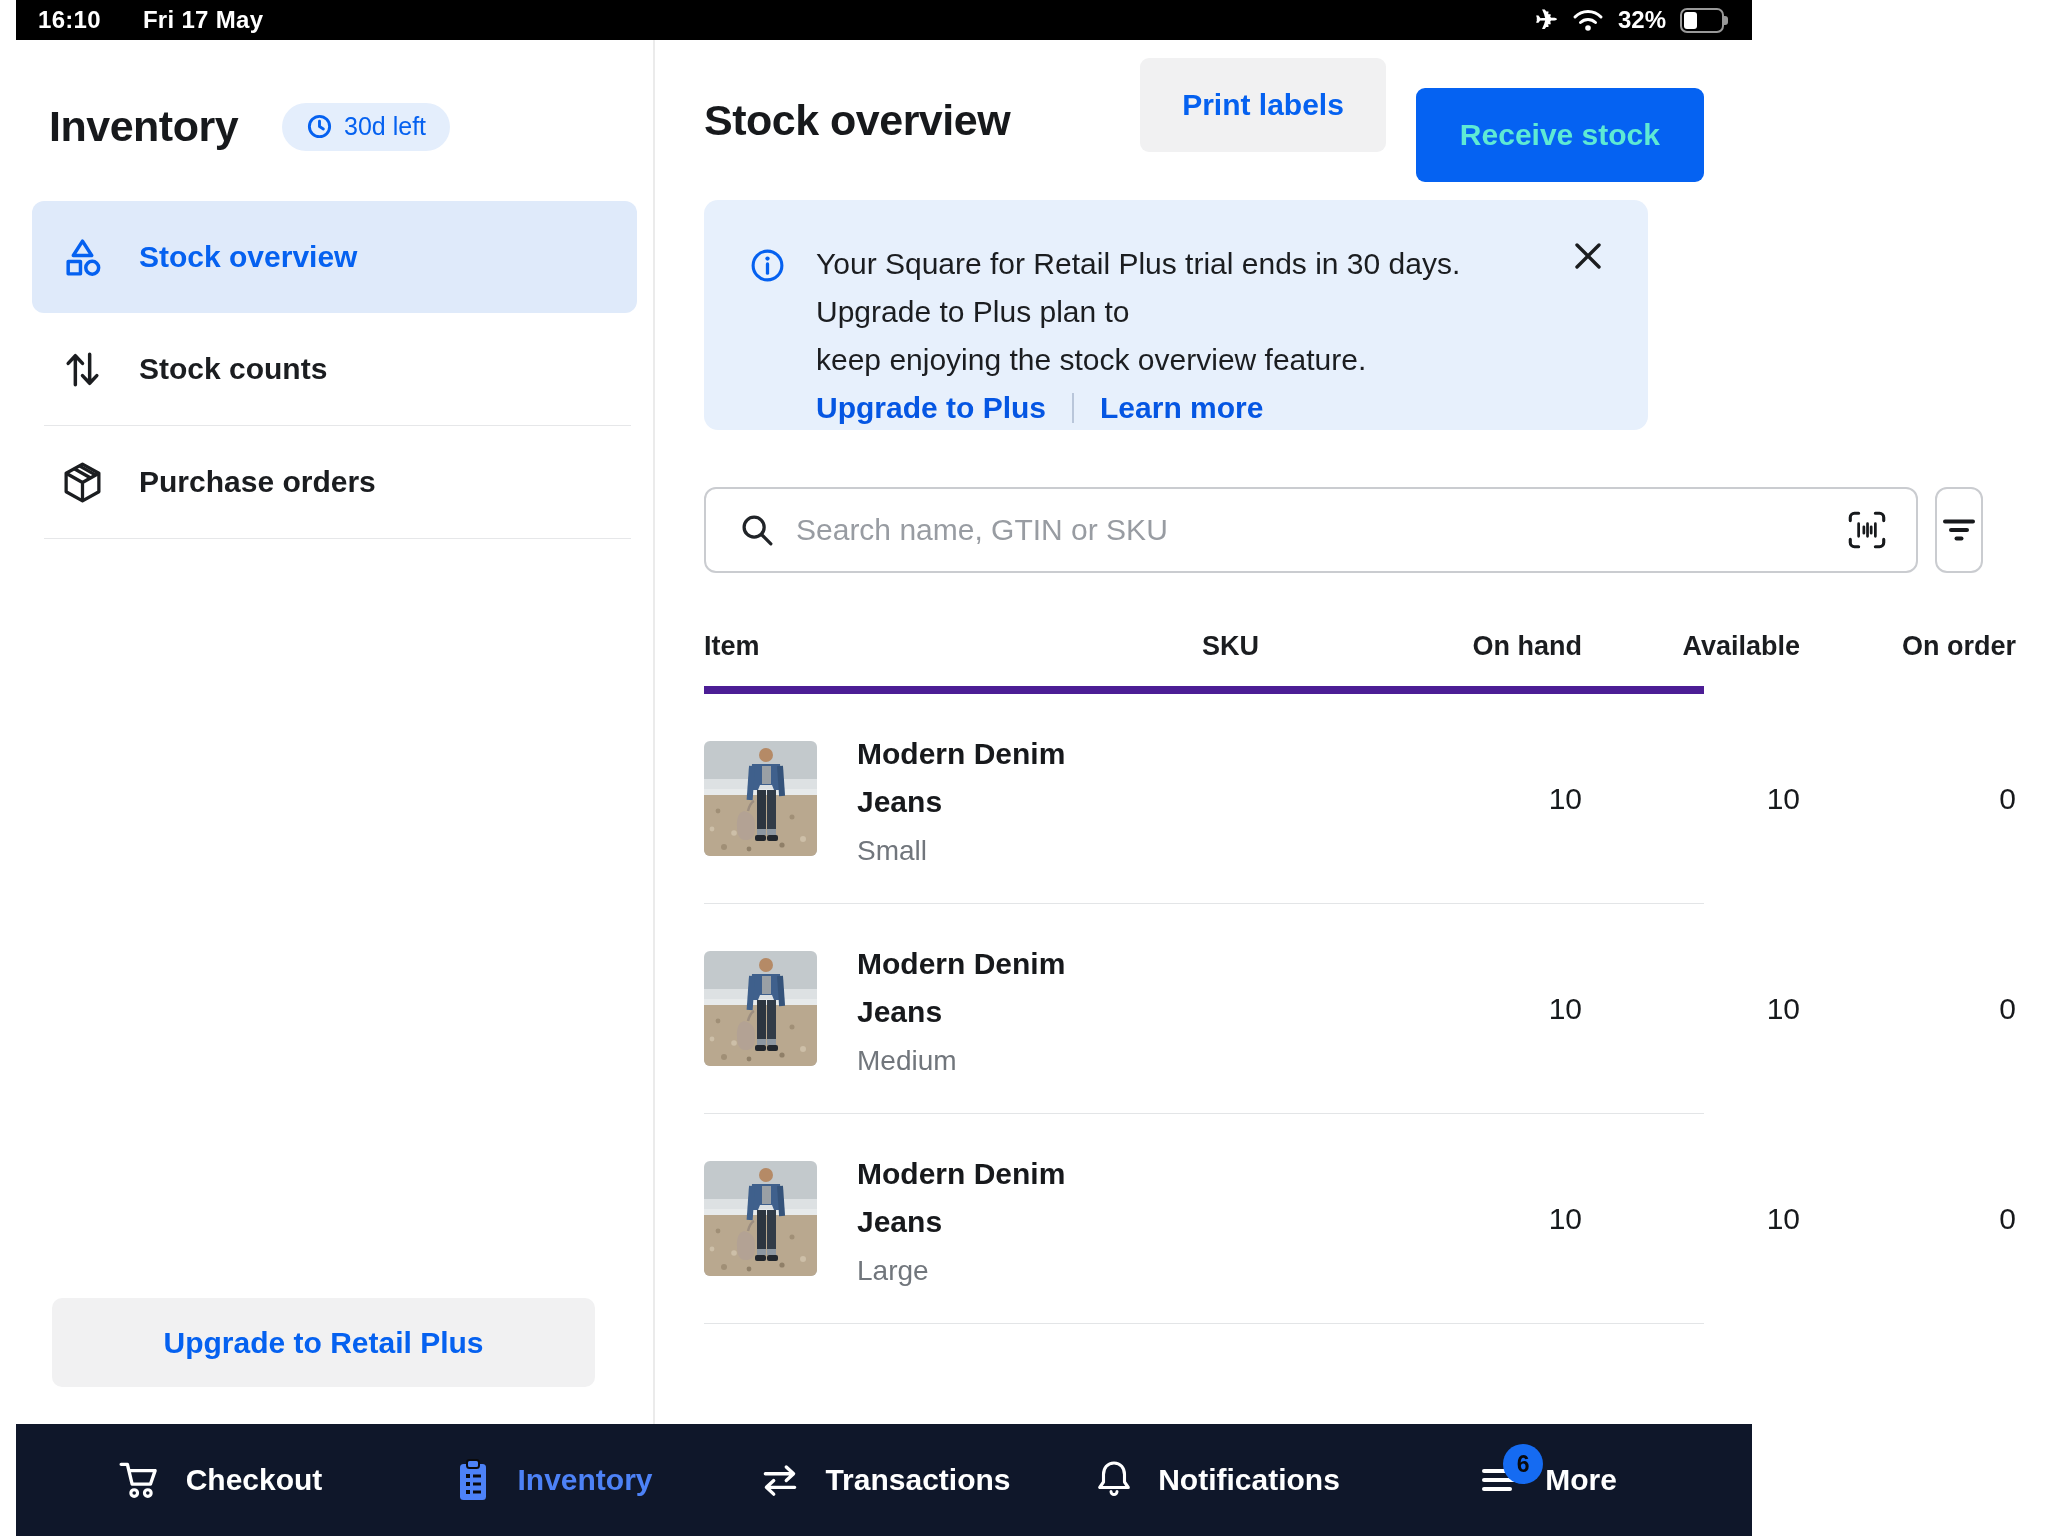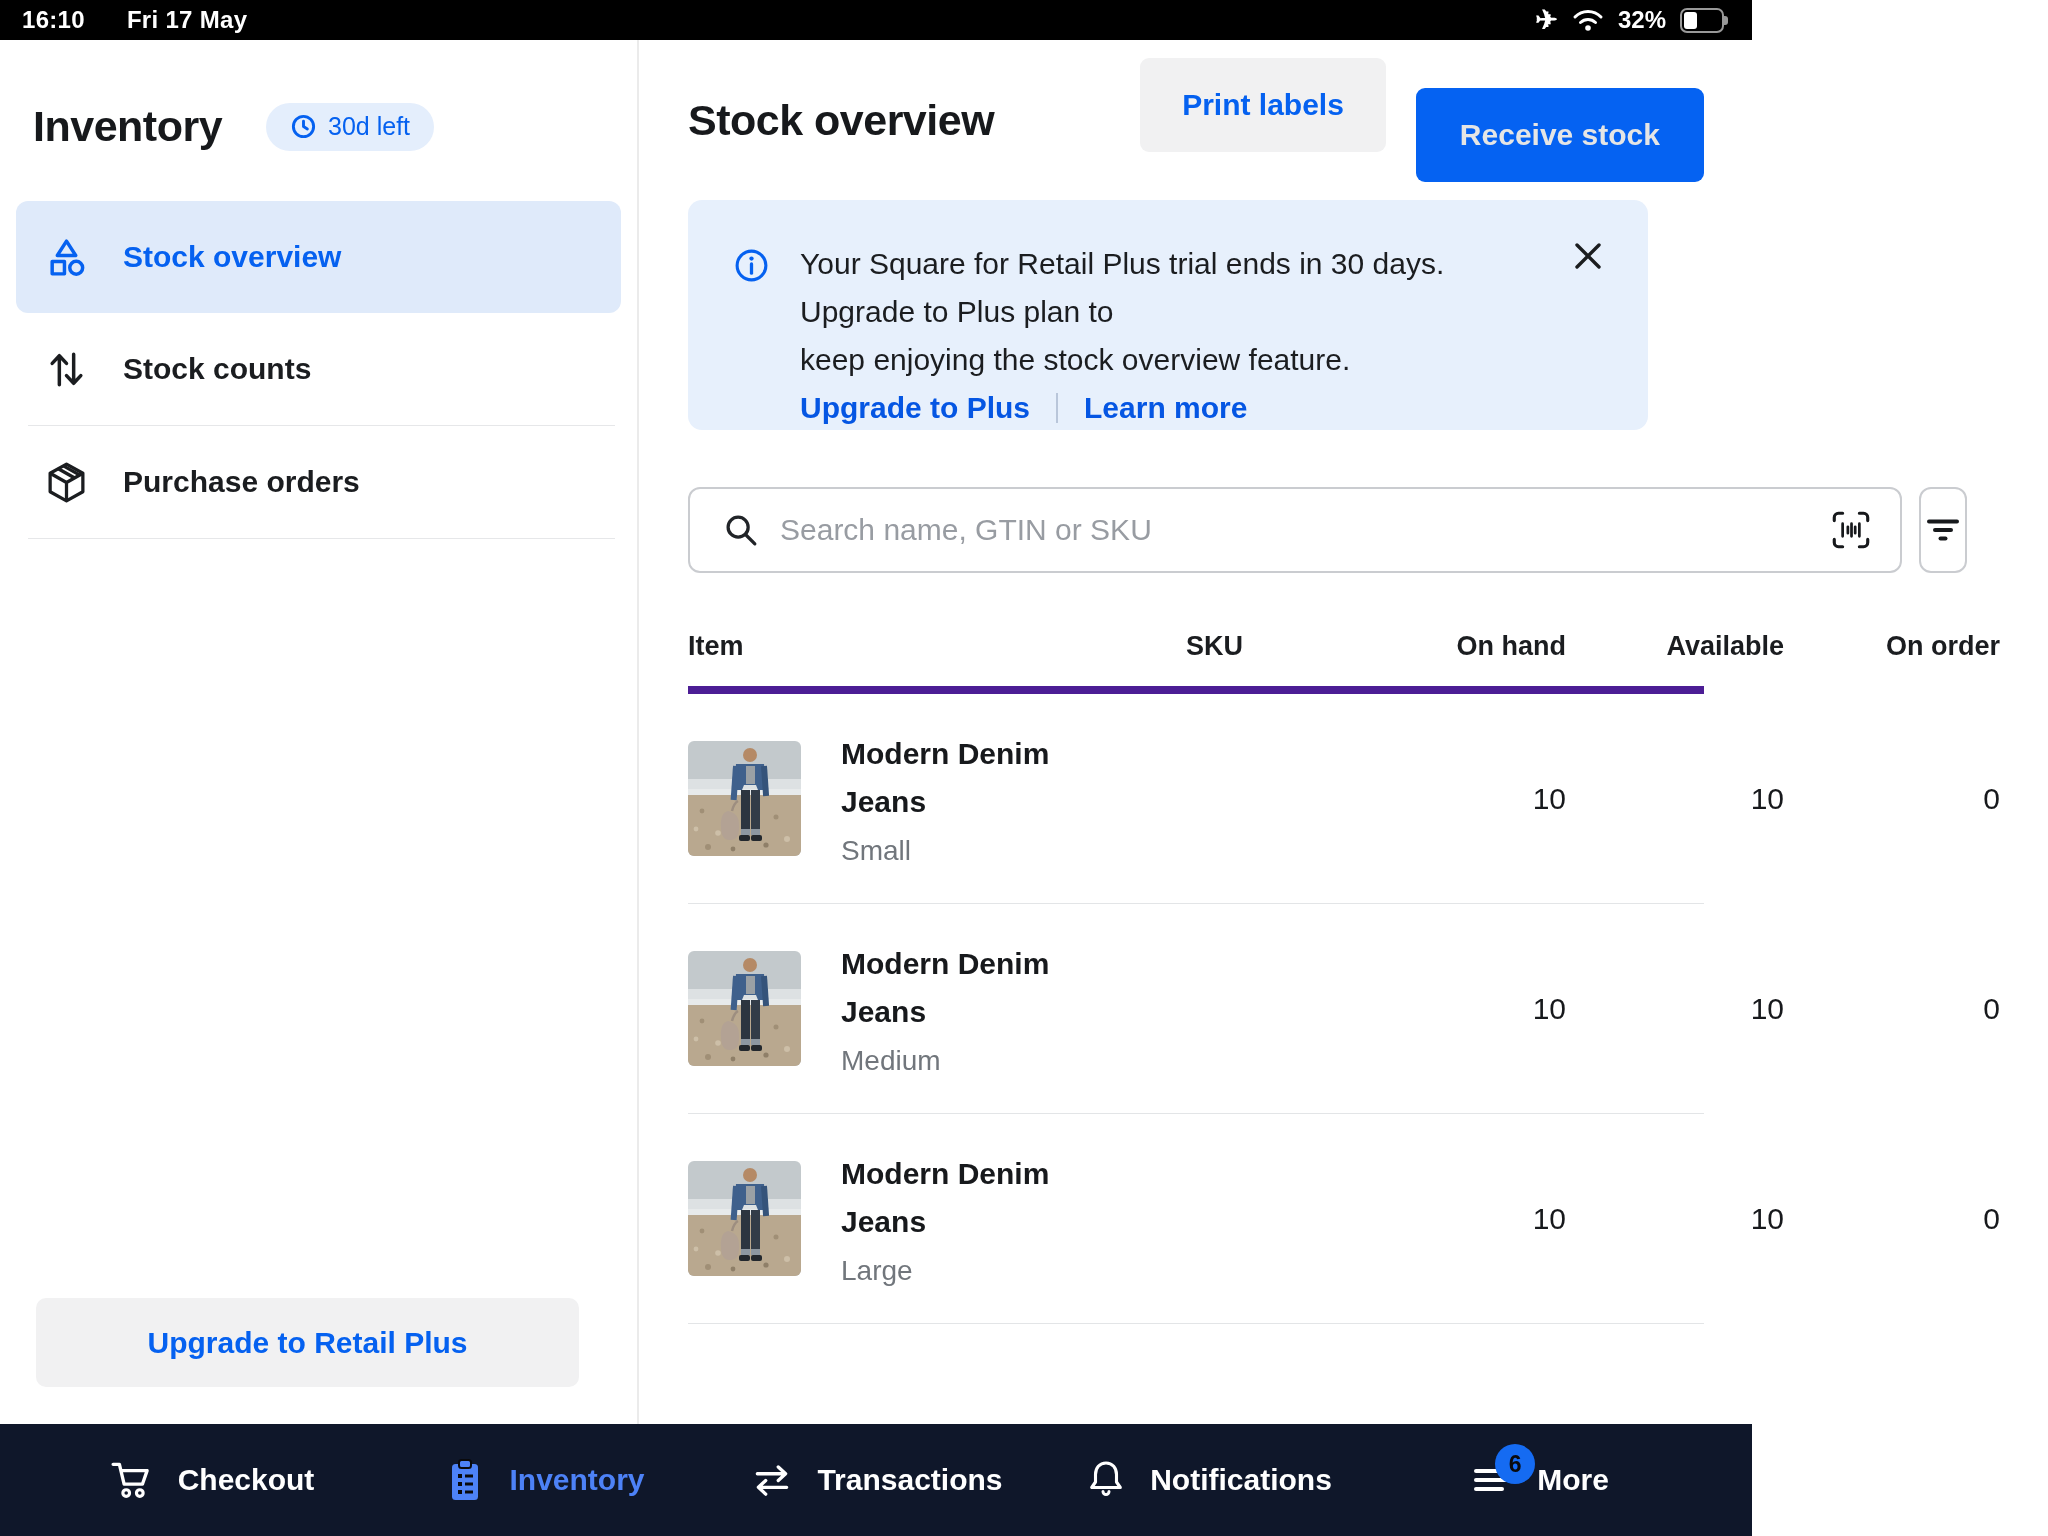--- a/index.html
+++ b/index.html
@@ -1,19 +1,19 @@
 <!DOCTYPE html>
 <html><head>
 <meta charset="utf-8">
 <style>
   * { margin:0; padding:0; box-sizing:border-box; }
   html,body { width:2048px; height:1536px; overflow:hidden; background:#fff;
     font-family:"Liberation Sans", sans-serif; color:#17191c; }
 
-  .screen { width:1752px; height:1536px; display:flex; flex-direction:column; }
+  .screen { width:1752px; height:1536px; display:flex; flex-direction:column;padding-left:16px; }
 
   
   .status-bar { height:40px; background:#000; color:#fff; display:flex;
     align-items:center; justify-content:space-between; padding:0 22px; flex:0 0 40px; }
   .sb-left { display:flex; gap:42px; font-size:24px; font-weight:700; letter-spacing:.3px; }
   .sb-right { display:flex; align-items:center; gap:14px; font-size:24px; font-weight:700; }
   .plane { font-size:27px; line-height:1; }
   .battery { position:relative; width:50px; height:25px; }
   .battery .shell { position:absolute; left:0; top:0; width:44px; height:25px;
     border:2px solid rgba(255,255,255,.6); border-radius:7px; }
@@ -44,21 +44,21 @@
     font-family:inherit; font-size:30px; font-weight:700; cursor:pointer; }
 
   
   .main { flex:1; min-width:0; padding:33px 48px 0 49px; }
   .main-header { display:flex; align-items:center; justify-content:space-between; height:94px; }
   .page-title { font-size:43px; font-weight:700; letter-spacing:-.5px; }
   .header-actions { display:flex; gap:30px; }
   .btn { border:none; border-radius:9px; font-family:inherit; font-size:30px;
     font-weight:700; height:94px; cursor:pointer; }
   .btn-secondary { background:#f1f1f2; color:#0561f0; padding:0 42px; }
-  .btn-primary { background:#0562f2; color:#e5e5e5; padding:0 44px;margin-top:30px; }
+  .btn-primary { background:#0562f2; color:#5eead4; padding:0 44px;margin-top:30px; }
 
   
   .banner { margin-top:33px; margin-right:56px; background:#e7f0fc; border-radius:14px;
     height:230px; position:relative; padding:40px 100px 0 45px; display:flex; gap:30px; }
   .banner-text { font-size:30px; line-height:48px; color:#1b1d20; }
   .banner-msg { white-space:pre-line; }
   .banner-links { display:flex; align-items:center; gap:26px; }
   .banner-link { color:#0556e3; font-weight:700; font-size:30px; cursor:pointer; }
   .link-sep { width:2px; height:30px; background:#b9c6da; }
   .banner-close { position:absolute; top:34px; right:38px; width:44px; height:44px;

